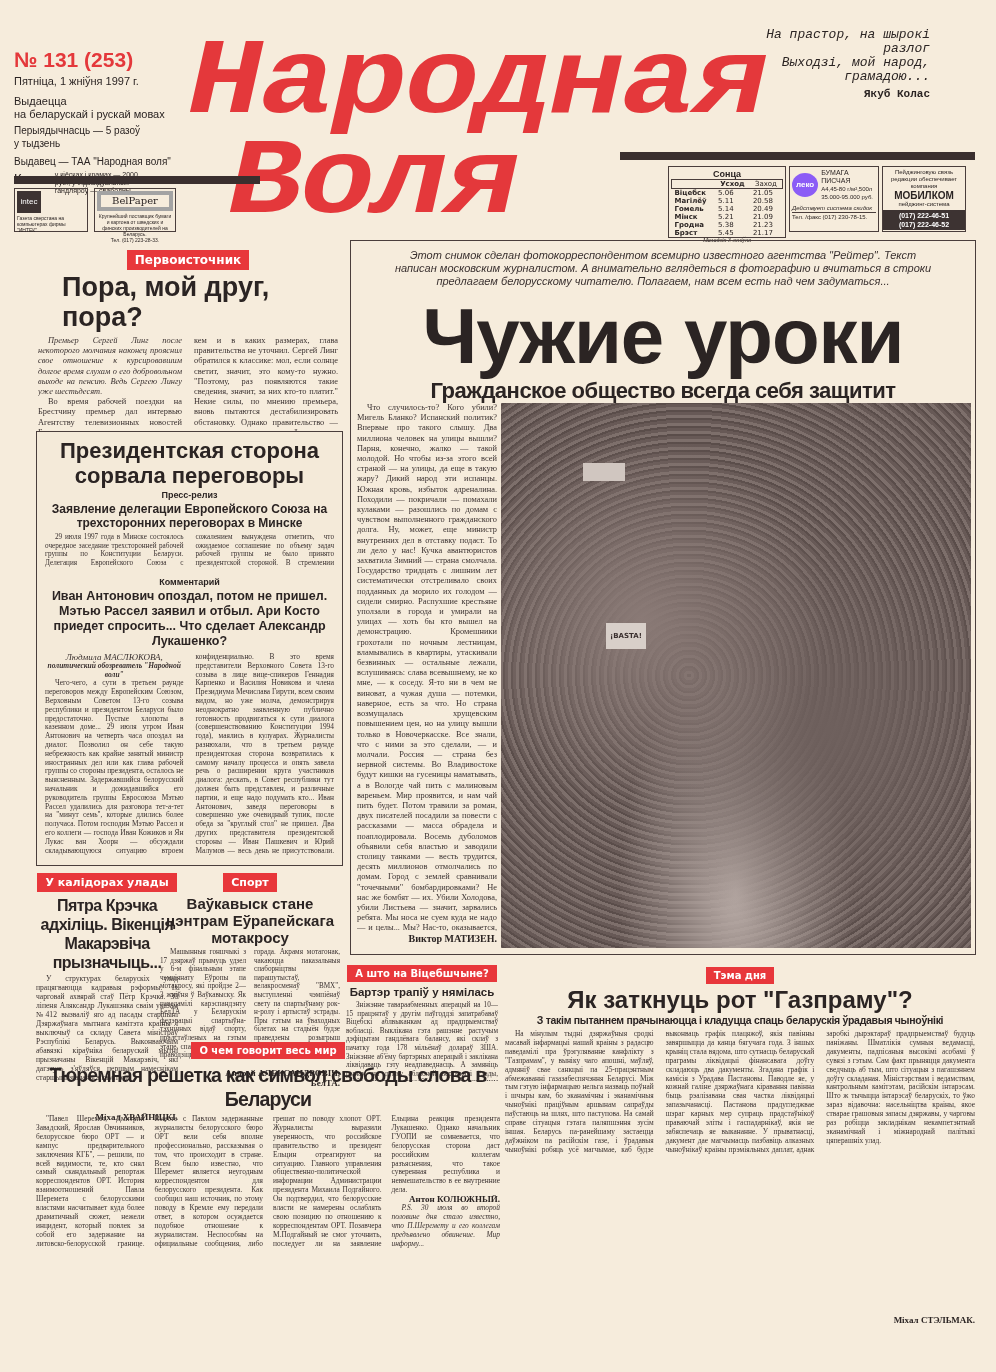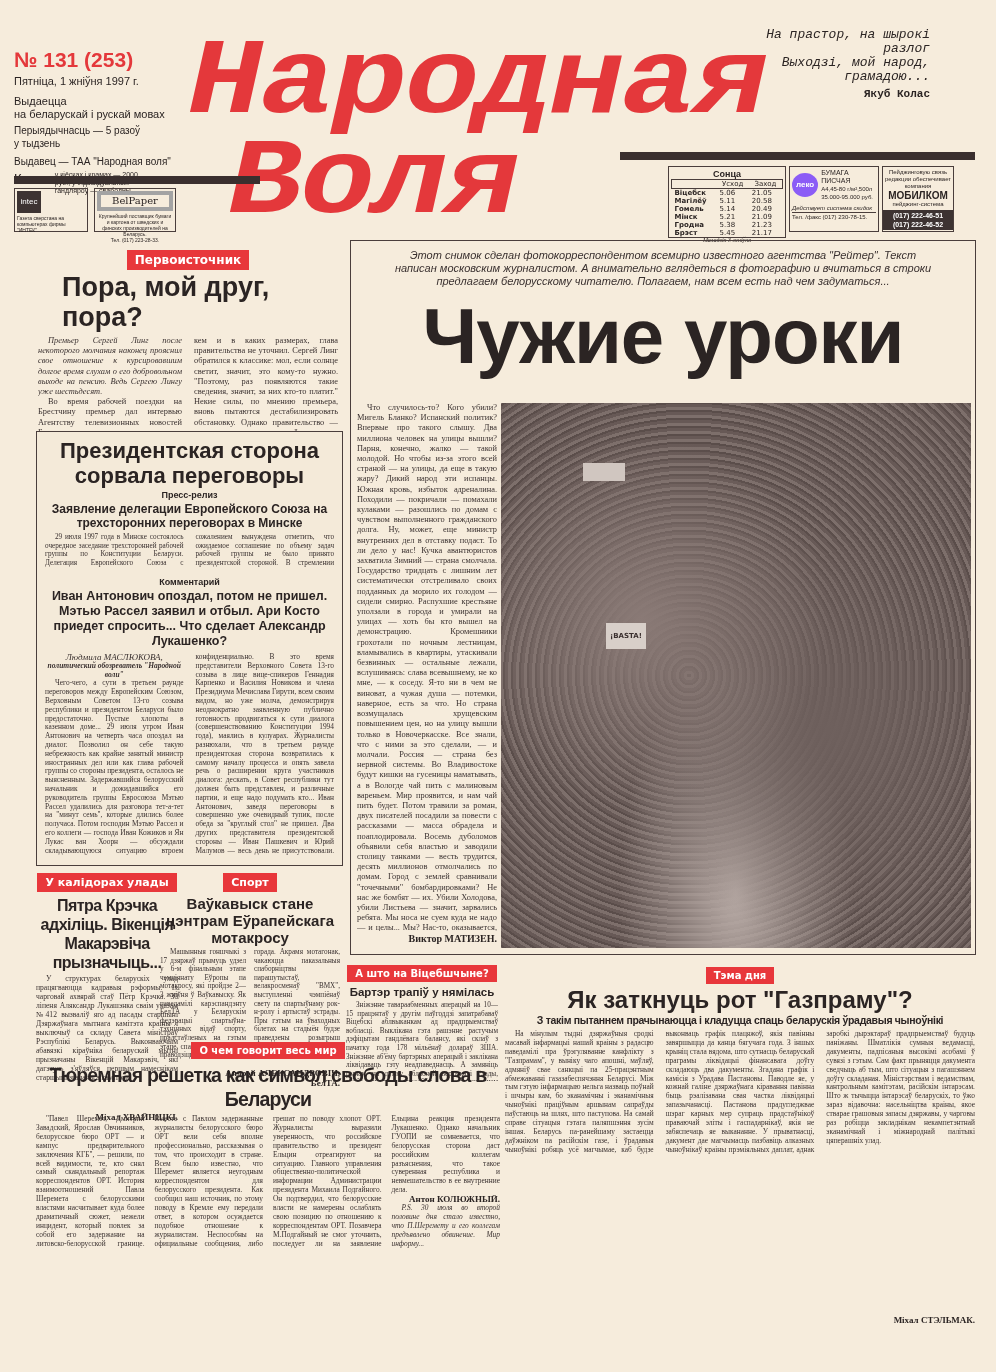--- a/index.html
+++ b/index.html
@@ -67,21 +67,21 @@
   <div style="margin-top:2px;">Крупнейший поставщик бумаги и картона от шведских и финских производителей на Беларусь.</div>
   <div>Тел. (017) 223-28-33.</div>
 </div>
 
 <div class="abs box" style="left:668px;top:166px;width:118px;height:72px;padding:2px;">
   <div class="sans" style="text-align:center;font-weight:bold;font-size:9px;">Сонца</div>
   <table class="sun-table">
     <tbody>
         <tr style="border:1px solid #4a3e3c;">
       <th></th>
-      <th style="font-weight:normal;margin-top:48px;">Усход</th>
+      <th style="font-weight:bold;margin-top:48px;">Усход</th>
       <th style="font-weight:normal;">Заход</th>
     </tr>
     <tr>
           <td style="font-weight:bold">Віцебск</td>
           <td>5.06</td>
           <td>21.05</td>
         </tr>
     <tr>
           <td style="font-weight:bold">Магілёў</td>
           <td>5.11</td>
@@ -118,21 +118,21 @@
     <div>
       <div style="font-size:7px;">БУМАГА ПИСЧАЯ</div>
       <div>A4,45-80 г/м²,500л</div>
       <div>35.000-95.000 руб.</div>
     </div>
   </div>
   <div style="font-style:italic;margin-top:3px;">Действует система скидок</div>
   <div style="border-top:1px solid #4a3e3c;">Тел. /факс (017) 230-78-15.</div>
 </div>
 
-<div class="abs box sans" style="left:882px;top:166px;width:72px;height:66px;font-size:6px;line-height:7px;text-align:center;">
+<div class="abs box sans" style="left:882px;top:166px;width:84px;height:66px;font-size:6px;line-height:7px;text-align:center;">
   <div style="margin-top:2px;">Пейджинговую связь</div>
   <div>редакции обеспечивает</div>
   <div>компания</div>
   <div style="font-weight:bold;font-size:10px;line-height:11px;">МОБИЛКОМ</div>
   <div>пейджинг-система</div>
   <div style="background:#3d3332;color:#fff;font-weight:bold;font-size:7px;line-height:9px;padding:1px 0;margin-top:2px;">
     <div>(017) 222-46-51</div>
     <div>(017) 222-46-52</div>
   </div>
 </div>
@@ -159,20 +159,21 @@
   <div class="body-text cols2" style="height:205px;overflow:hidden;margin-top:4px;font-size:7.4px;line-height:8.8px;">
     <div style="text-align:center;font-style:italic;font-size:9px;">Людмила МАСЛЮКОВА,</div>
     <div style="text-align:center;font-style:italic;font-weight:bold;font-size:7.5px;">политический обозреватель "Народной воли"</div>
     <p>Чего-чего, а сути в третьем раунде переговоров между Европейским Союзом, Верховным Советом 13-го созыва республики и президентом Беларуси было предостаточно. Пустые хлопоты в казенном доме... 29 июля утром Иван Антонович на четверть часа опоздал на диалог. Позволил он себе такую небрежность как крайне занятый министр иностранных дел или как глава рабочей группы со стороны президента, осталось не выясненным. Задержавшийся белорусский начальник и дожидавшийся его руководитель группы Евросоюза Мэтью Рассел удалились для разговора тет-а-тет на "минут семь", которые длились более получаса. Потом господин Мэтью Рассел и его коллеги — господа Иван Кожиков и Ян Лукас ван Хоорн — обсуждали складывающуюся ситуацию втроем конфиденциально. В это время представители Верховного Совета 13-го созыва в лице вице-спикеров Геннадия Карпенко и Василия Новикова и члена Президиума Мечислава Гирути, всем своим видом, но уже молча, демонстрируя неоднократно заявленную публично готовность продвигаться к сути диалога (совершенствованию Конституции 1994 года), маялись в кулуарах. Журналисты разнюхали, что в третьем раунде президентская сторона возвратилась к самому началу процесса и опять завела речь о расширении круга участников диалога: дескать, в Совет республики тут должен быть представлен, и различные партии, и еще надо подумать кто... Иван Антонович, заведя переговоры в совершенно уже очевидный тупик, после обеда за "круглый стол" не пришел. Два других представителя президентской стороны — Иван Пашкевич и Юрий Малумов — весь день не присутствовали. Заместитель министра иностранных дел Нина Мазай в неловкие одиночестве явилась собой как бы официальное подтверждение бесперспективности дальнейших пустопорожних прений. Естественно, что Мэтью Рассел приступил к обдумыванию итогового пресс-релиза. В дипломатичных выражениях в вышеприведенном документе сказано, что переговорный процесс прерван по вине президентской стороны на неопределенное время. Итак, теперь приедет Ари Косто, которого Президиум Генерального совета Европейского Союза в конце апреля 1997 года назначил специальным представителем в Республике Беларусь. Миссия его на сей раз проста. Господин Косто должен спросить президента Александра Лукашенко: так что, дескать, будем искать выход из конституционного кризиса или будем "Ваньку валять"? Разумеется, он сделает это в изысканных выражениях, что, однако, сути дела не меняет. Александр Лукашенко еще раз обманул "простушку" Европу: позвал на помощь, поморочил ей голову да и оставил ни с чем. Надо полагать, этот конкретный урок взаимоотношений с официальным Минском хорошо усвоит Европейский Союз. Его представители на своей шкуре испытали все прелести лицемерия, лукавства и демагогии, которые ни в сказке сказать, ни пером описать. Примет ли белорусский президент Ари Косто? Изволит ли выслушать вопрос под ребро? Найдет ли объяснения происходящему — убедительные не только для любимого электората, но и для мыслящей Европы?</p>
   </div>
 </div>
 
 <div class="abs box" style="left:350px;top:240px;width:626px;height:715px;">
   <div class="sans" style="font-style:italic;font-size:11px;line-height:13px;text-align:center;padding:8px 40px 0 40px;color:#3a3130;">Этот снимок сделан фотокорреспондентом всемирно известного агентства "Рейтер". Текст написан московским журналистом. А внимательно вглядеться в фотографию и вчитаться в строки предлагаем белорусскому читателю. Полагаем, нам всем есть над чем задуматься...</div>
   <div class="sans" style="font-weight:bold;font-size:78px;line-height:80px;text-align:center;margin-top:8px;letter-spacing:-1px;">Чужие уроки</div>
+  <div class="sans" style="font-weight:bold;font-size:22px;line-height:26px;text-align:center;margin-top:2px;letter-spacing:-0.5px;">Гражданское общество всегда себя защитит</div>
   <div class="body-text" style="position:absolute;left:6px;top:162px;width:140px;height:528px;overflow:hidden;font-size:8.4px;line-height:10.2px;">
     <p>Что случилось-то? Кого убили? Мигель Бланко? Испанский политик? Впервые про такого слышу. Два миллиона человек на улицы вышли? Парня, конечно, жалко — такой молодой. Но чтобы из-за этого всей страной — на улицы, да еще в такую жару? Дикий народ эти испанцы. Южная кровь, избыток адреналина. Походили — покричали — помахали кулаками — разошлись по домам с чувством выполненного гражданского долга. Ну, может, еще министр внутренних дел в отставку подаст. То ли дело у нас! Кучка авантюристов захватила Зимний — страна смолчала. Государство тридцать с лишним лет систематически отстреливало своих подданных да морило их голодом — сидели смирно. Распухшие крестьяне уползали в города и умирали на улицах — хоть бы кто вышел на демонстрацию. Кромешники грохотали по ночным лестницам, вламывались в квартиры, утаскивали безвинных — остальные лежали, вслушиваясь: слава всевышнему, не ко мне, — к соседу. Я-то ни в чем не виноват, а чужая душа — потемки, наверное, есть за что. Но страна возмущалась хрущевским повышением цен, но на улицу вышли только в Новочеркасске. Все знали, что с ними за это сделали, — и молчали. Россия — страна без нервной системы. Во Владивостоке будут кишки на гусеницы наматывать, а в Вологде чай пить с малиновым вареньем. Мир проявится, и нам чай пить будет. Потом травили за роман, двух писателей посадили за повести с рассказами — масса обрадела и поаплодировала. Восемь дуболомов объявили себя властью и заводили столицу танками — весть трудится, десять миллионов отмолчались по домам. Город с землей сравнивали "точечными" бомбардировками? Не нас же бомбят — их. Убили Холодова, убили Листьева — значит, зарвались ребята. Мы носа не суем куда не надо — и целы... Мы? Нас-то, оказывается, нет. Есть, как в советской песне, я, ты, он, она. Целая страна — под вопросом. Верноподданные — это когда все, как один, в ногу, по команде. Граждане — это когда все за одного, каждый друг за друга, сами собой. Испания — целая страна, а испанец — не остров, но часть материка. Испанцы не спрашивают, по ком звонит колокол.</p>
   </div>
   <div class="sig" style="position:absolute;left:6px;top:692px;width:140px;">Виктор МАТИЗЕН.</div>
   <div class="photo" style="position:absolute;left:150px;top:162px;width:470px;height:545px;">
     <div style="position:absolute;left:105px;top:220px;width:40px;height:26px;background:#d8cfc9;color:#3a2f2e;font-size:7px;font-weight:bold;text-align:center;line-height:26px;font-family:'DejaVu Sans',sans-serif;">¡BASTA!</div>
     <div style="position:absolute;left:82px;top:60px;width:42px;height:18px;background:#d0c6c0;"></div>
   </div>
 </div>
 

